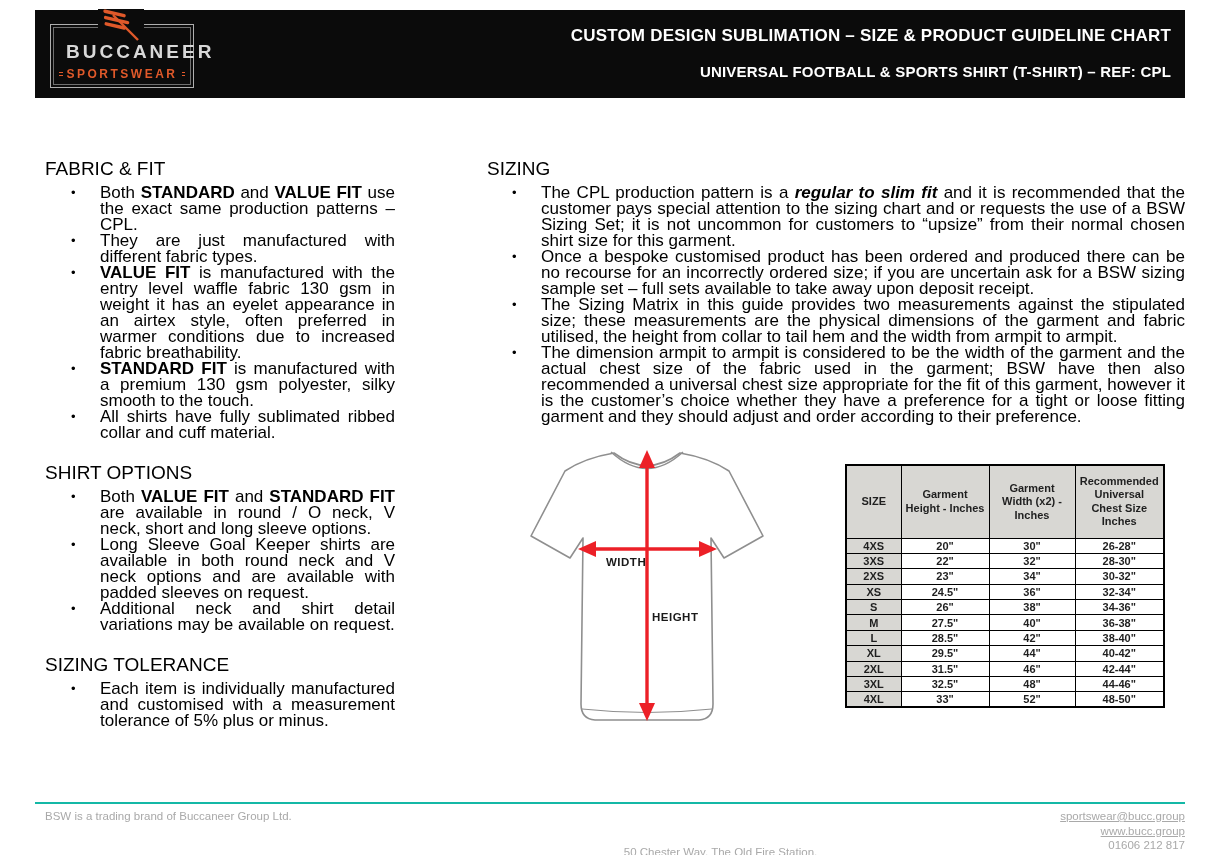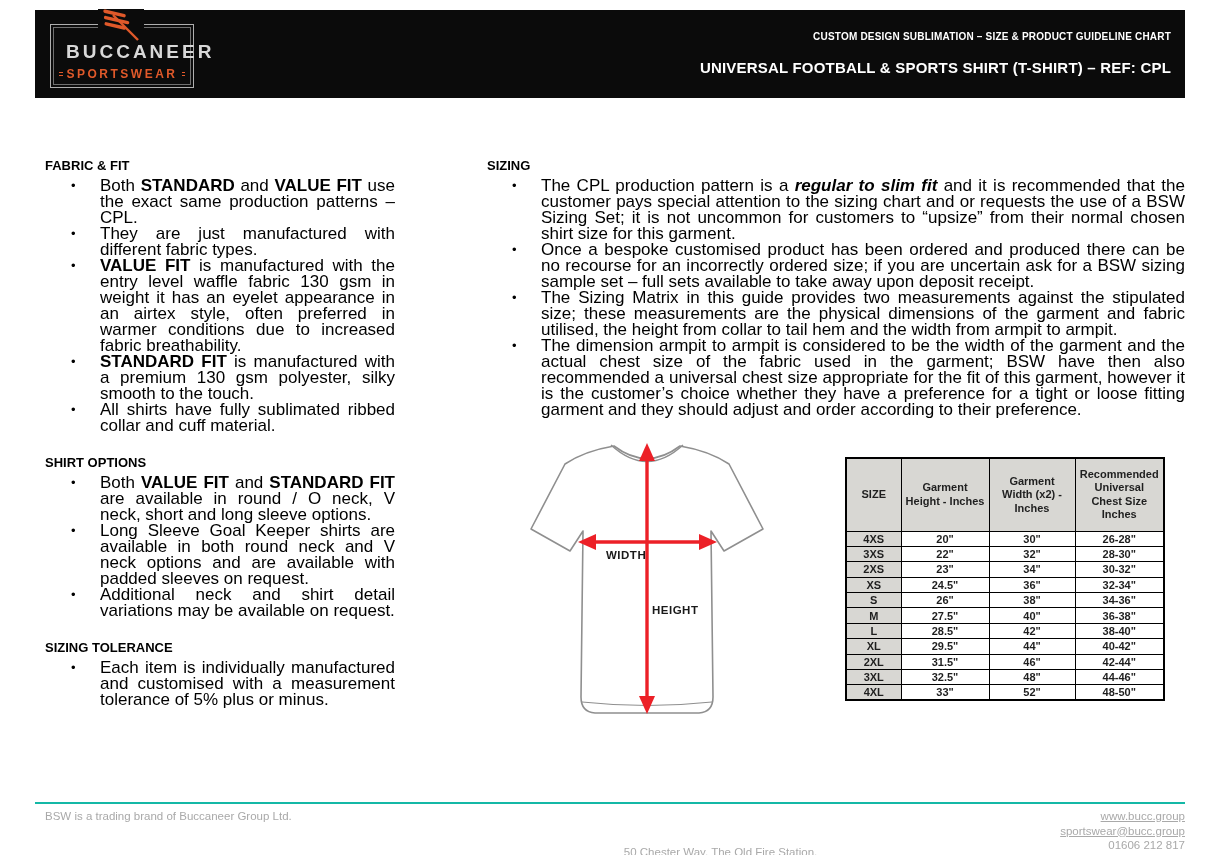--- a/index.html
+++ b/index.html
@@ -25,29 +25,29 @@
   .logo-subrow {
     position:absolute; bottom:7px; left:9px; right:9px;
     display:flex; align-items:center; gap:4px;
   }
   .logo-subrow .rule { flex:1; height:4px; border-top:1px solid #e0592a; border-bottom:1px solid #e0592a; }
   .logo-sub {
     font-size:12px; font-weight:bold; letter-spacing:2.5px; color:#e0592a; white-space:nowrap;
   }
   .logo-flag { position:absolute; top:-15px; left:48px; background:#0b0b0b; }
   .header-titles { text-align:right; color:#ffffff; padding-bottom:2px; }
-  .doc-title  { font-size:10px; font-weight:bold; letter-spacing:0.2px; margin-bottom:17px; }
+  .doc-title  { font-size:17px; font-weight:bold; letter-spacing:0.2px; margin-bottom:17px; }
   .prod-title { font-size:15px;   font-weight:bold; letter-spacing:0.2px; }
 
   
   .content { position:absolute; top:158px; left:45px; width:1140px; display:flex; }
   .col-left  { width:350px; flex:0 0 350px; }
   .col-right { margin-left:92px; flex:1; }
 
-  .section-heading { font-size:13px; font-weight:bold; margin-bottom:5px; }
+  .section-heading { font-size:19px; font-weight:normal; margin-bottom:5px; }
   .section + .section { margin-top:21px; }
 
   ul.bullets { list-style:none; text-align:justify; font-size:17px; line-height:16px; }
   ul.bullets li { position:relative; padding-left:55px; }
   ul.bullets li::before { content:"•"; position:absolute; left:26px; top:0; font-size:13px; }
   .col-right ul.bullets li { padding-left:54px; }
   .col-right ul.bullets li::before { left:25px; }
   .i { font-style:italic; }
 
   
@@ -275,19 +275,19 @@
   </div>
 
   <div class="footer">
     <div class="footer-left">BSW is a trading brand of Buccaneer Group Ltd.</div>
     <div class="footer-center">
       <div>50 Chester Way, The Old Fire Station,</div>
       <div>Northwich,</div>
       <div>Cheshire, CW9 5JA</div>
     </div>
     <div class="footer-right">
+      <div><a>sportswear@bucc.group</a></div>
       <div><a>www.bucc.group</a></div>
-      <div><a>sportswear@bucc.group</a></div>
       <div>01606 212 817</div>
     </div>
   </div>
 
 </div>
 
 </body></html>

